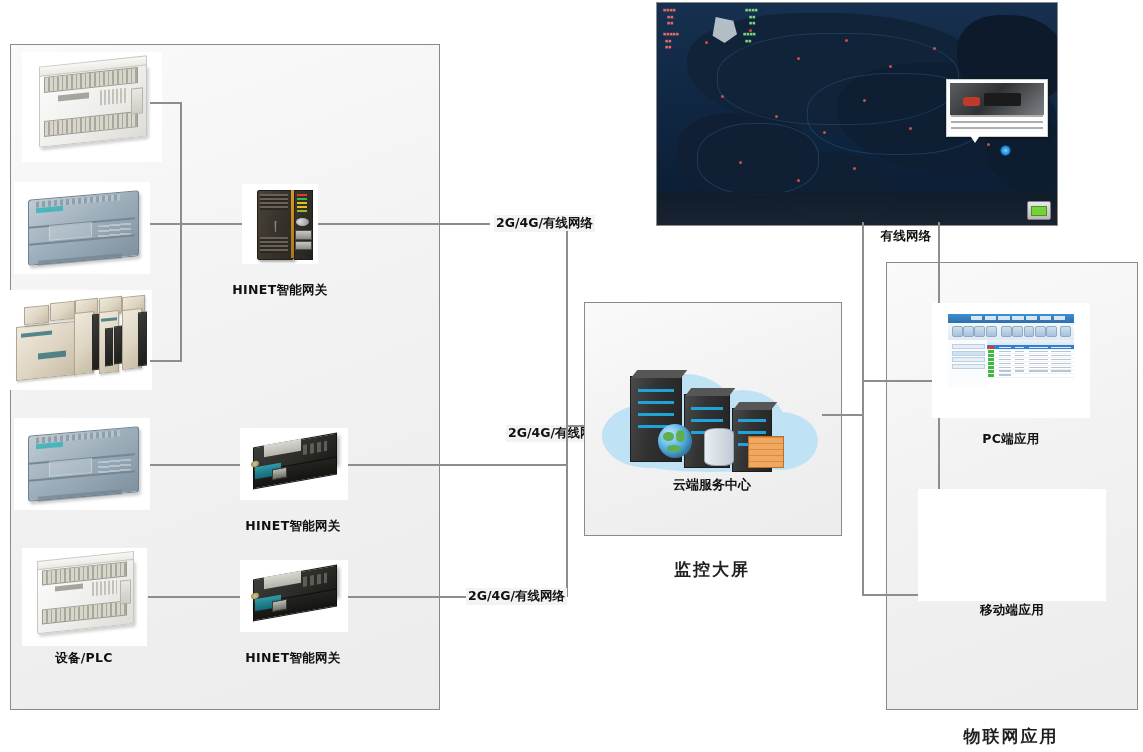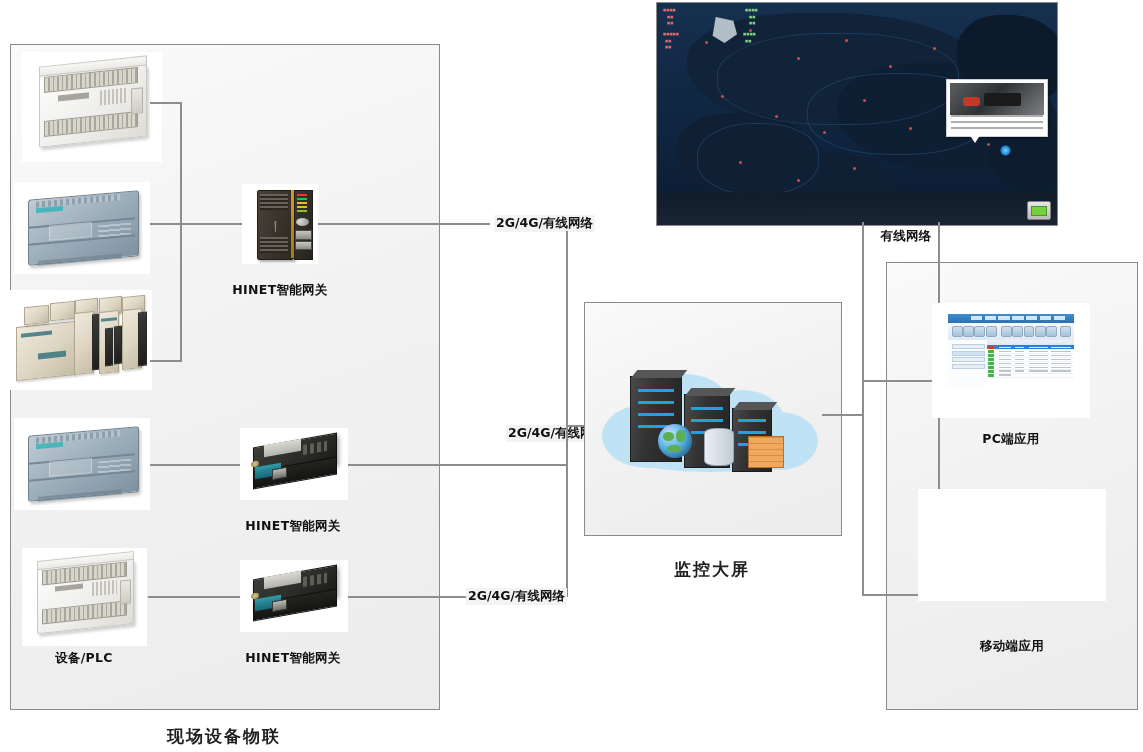--- a/index.html
+++ b/index.html
@@ -506,20 +506,21 @@
     <div class="globe" style="left:62px;top:106px;width:34px;height:34px;">
       <s style="left:5px;top:8px;width:11px;height:9px;"></s>
       <s style="left:18px;top:6px;width:9px;height:12px;"></s>
       <s style="left:9px;top:21px;width:14px;height:7px;"></s>
     </div>
 
     <div class="db" style="left:108px;top:110px;width:28px;height:36px;"></div>
 
     <div class="fw" style="left:152px;top:118px;width:34px;height:30px;"></div>
 
+    <div class="cloud-caption" style="top:158px;">云端服务中心</div>
   </div>
 
   <div class="zone-caption" style="left:584px;top:558px;width:256px;">监控大屏</div>
 
   <div class="panel" style="left:886px;top:262px;width:250px;height:446px;"></div>
 
   <div class="wall" style="left:656px;top:2px;width:400px;height:222px;">
     <div class="sea"></div>
 
     <div class="land" style="left:30px;top:10px;width:300px;height:120px;background:#112339;"></div>
@@ -699,17 +700,17 @@
 
         <svg width="100%" height="100%" style="position:absolute;left:0;top:0;">
           <polyline class="poly" points="82,20 92,14 102,24 112,16 124,10 134,22 146,12" stroke="#555" fill="none" stroke-width="1"></polyline>
           <polyline class="poly" points="80,36 94,30 108,40 122,28 138,34 150,26" stroke="#999" fill="none" stroke-width="1" stroke-dasharray="3,2"></polyline>
           <polyline class="poly" points="78,66 90,52 100,70 114,56 126,74 140,60 152,72" stroke="#555" fill="none" stroke-width="1"></polyline>
           <polyline class="poly" points="78,80 92,68 106,84 120,70 134,86 148,74" stroke="#888" fill="none" stroke-width="1"></polyline>
         </svg>
       </div>
     </div>
   </div>
-  <div class="dev-caption" style="left:918px;top:638px;width:188px;">移动端应用</div>
-
-  <div class="zone-caption" style="left:10px;top:725px;width:428px;">现场设备物联</div>
+  <div class="dev-caption" style="left:918px;top:602px;width:188px;">移动端应用</div>
+
+  <div class="zone-caption" style="left:886px;top:725px;width:250px;">物联网应用</div>
 
 </div>
 
 </body></html>

